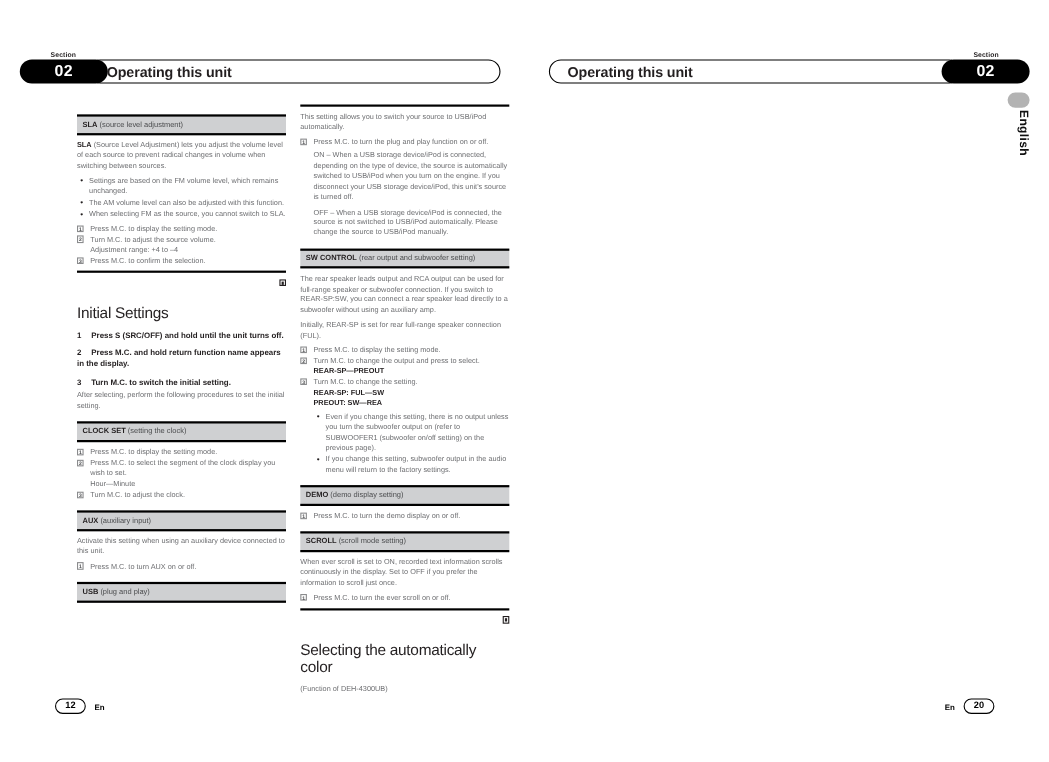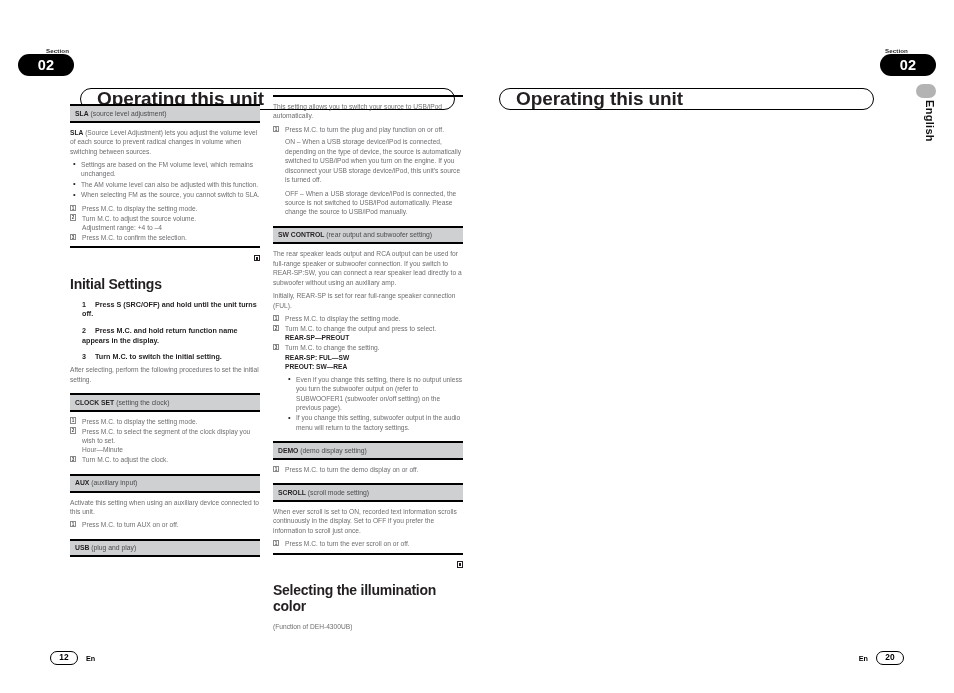--- a/index.html
+++ b/index.html
@@ -18,33 +18,32 @@
   
   .hdr { position: absolute; top: 47px; height: 30px; }
   .hdr-left  { left: 18px;  right: 22px; }
   .hdr-right { left: 22px;  right: 18px; }
 
   .sec-word {
     position: absolute; top: 0; font-size: 6.2px; font-weight: bold;
     letter-spacing: .1px; color: #231f20;
   }
   .sec-badge {
-    position: absolute; top: 7px; width: 56px; height: 22px;
+    position: absolute; top: 7px; width: 80px; height: 22px;
     background: #000; border-radius: 11px;
     color: #fff; font-size: 14.5px; font-weight: bold;
     display: flex; align-items: center; justify-content: center;
     letter-spacing: .3px;
   }
   .title-pill {
     position: absolute; top: 7px; height: 22px;
     border: 1.6px solid #000; border-radius: 11px;
     display: flex; align-items: center;
-    font-size: 19px; font-weight: bold; padding-left: 16px;
+    font-size: 13px; font-weight: bold; padding-left: 16px;
     letter-spacing: -.1px;
-    margin-top: 34px;
   }
   .hdr-left  .sec-word  { left: 28px; }
   .hdr-left  .sec-badge { left: 0px; }
   .hdr-left  .title-pill{ left: 62px; right: 0; }
   .hdr-right .sec-word  { right: 28px; }
   .hdr-right .sec-badge { right: 0px; }
   .hdr-right .title-pill{ right: 62px; left: 0; }
 
   .lang-tab {
     position: absolute; top: 84px; right: 18px;
@@ -64,28 +63,28 @@
   }
   #col1 { left: 70px; }
   #col2 { left: 273px; }
 
   
   p { margin: 0 0 4px 0; }
   .para { color: #6d6e71; }
   b, .b { color: #231f20; font-weight: bold; }
   .step {
     color: #231f20; font-weight: bold; font-size: 7.2px;
-    line-height: 1.35; margin: 7px 0 3px 12px;
+    line-height: 1.35; margin: 7px 0 3px 0;
     text-indent: 0;
   }
   .step .n { display: inline-block; width: 13px; }
   .sub { color: #6d6e71; margin: 0 0 4px 0; }
 
   h2.head {
-    color: #231f20; font-size: 14px; font-weight: bold;
+    color: #231f20; font-size: 14px; font-weight: normal;
     line-height: 1.12; margin: 14px 0 7px 0; letter-spacing: -.25px;
   }
 
   
   .bar {
     background: #cfd0d2; color: #231f20;
     border-top: 2.1px solid #000; border-bottom: 2.1px solid #000;
     padding: 2.5px 5px; margin: 9px 0 5px 0; font-size: 6.8px;
   }
   .bar .b { font-weight: bold; }
@@ -122,21 +121,21 @@
     border: 1px solid #231f20; position: relative;
     vertical-align: -1px; margin-left: 2px;
   }
   .endmark::after {
     content: ""; position: absolute; left: 1.2px; top: 1.2px;
     width: 2.6px; height: 2.6px; background: #231f20;
   }
   .endmark-row { text-align: right; margin-top: 5px; }
 
   
-  .footer { position: absolute; bottom: 28px; font-size: 7px; }
+  .footer { position: absolute; bottom: 44px; font-size: 7px; }
   .pgnum {
     display: inline-block; width: 28px; height: 14px; border-radius: 7px;
     border: 1.8px solid #000; text-align: center; line-height: 11px;
     font-size: 8.4px; font-weight: bold; color: #000; vertical-align: middle;
   }
   .enlab { font-size: 7.2px; font-weight: bold; color: #000; vertical-align: middle; }
   .footer-left  { left: 50px; }
   .footer-right { right: 50px; }
   .footer-left .enlab  { margin-left: 8px; }
   .footer-right .enlab { margin-right: 8px; }
@@ -240,21 +239,21 @@
         <span class="b">SCROLL</span>
         <span class="lt">(scroll mode setting)</span>
       </div>
       <p class="para">When ever scroll is set to ON, recorded text information scrolls continuously in the display. Set to OFF if you prefer the information to scroll just once.</p>
       <ol class="boxed">
         <li><span class="bx">1</span><span>Press M.C. to turn the ever scroll on or off.</span></li>
       </ol>
       <div class="rule-bot"></div>
       <div class="endmark-row"><span class="endmark"></span></div>
 
-      <h2 class="head">Selecting the illumination color</h2>
+      <h2 class="head">Selecting the automatically color</h2>
       <p class="para">(Function of DEH-4300UB)</p>
     </div>
 
     <div class="footer footer-left">
       <span class="pgnum">12</span><span class="enlab">En</span>
     </div>
   </div>
 
   <div class="page page-right">
     <div class="hdr hdr-right">

